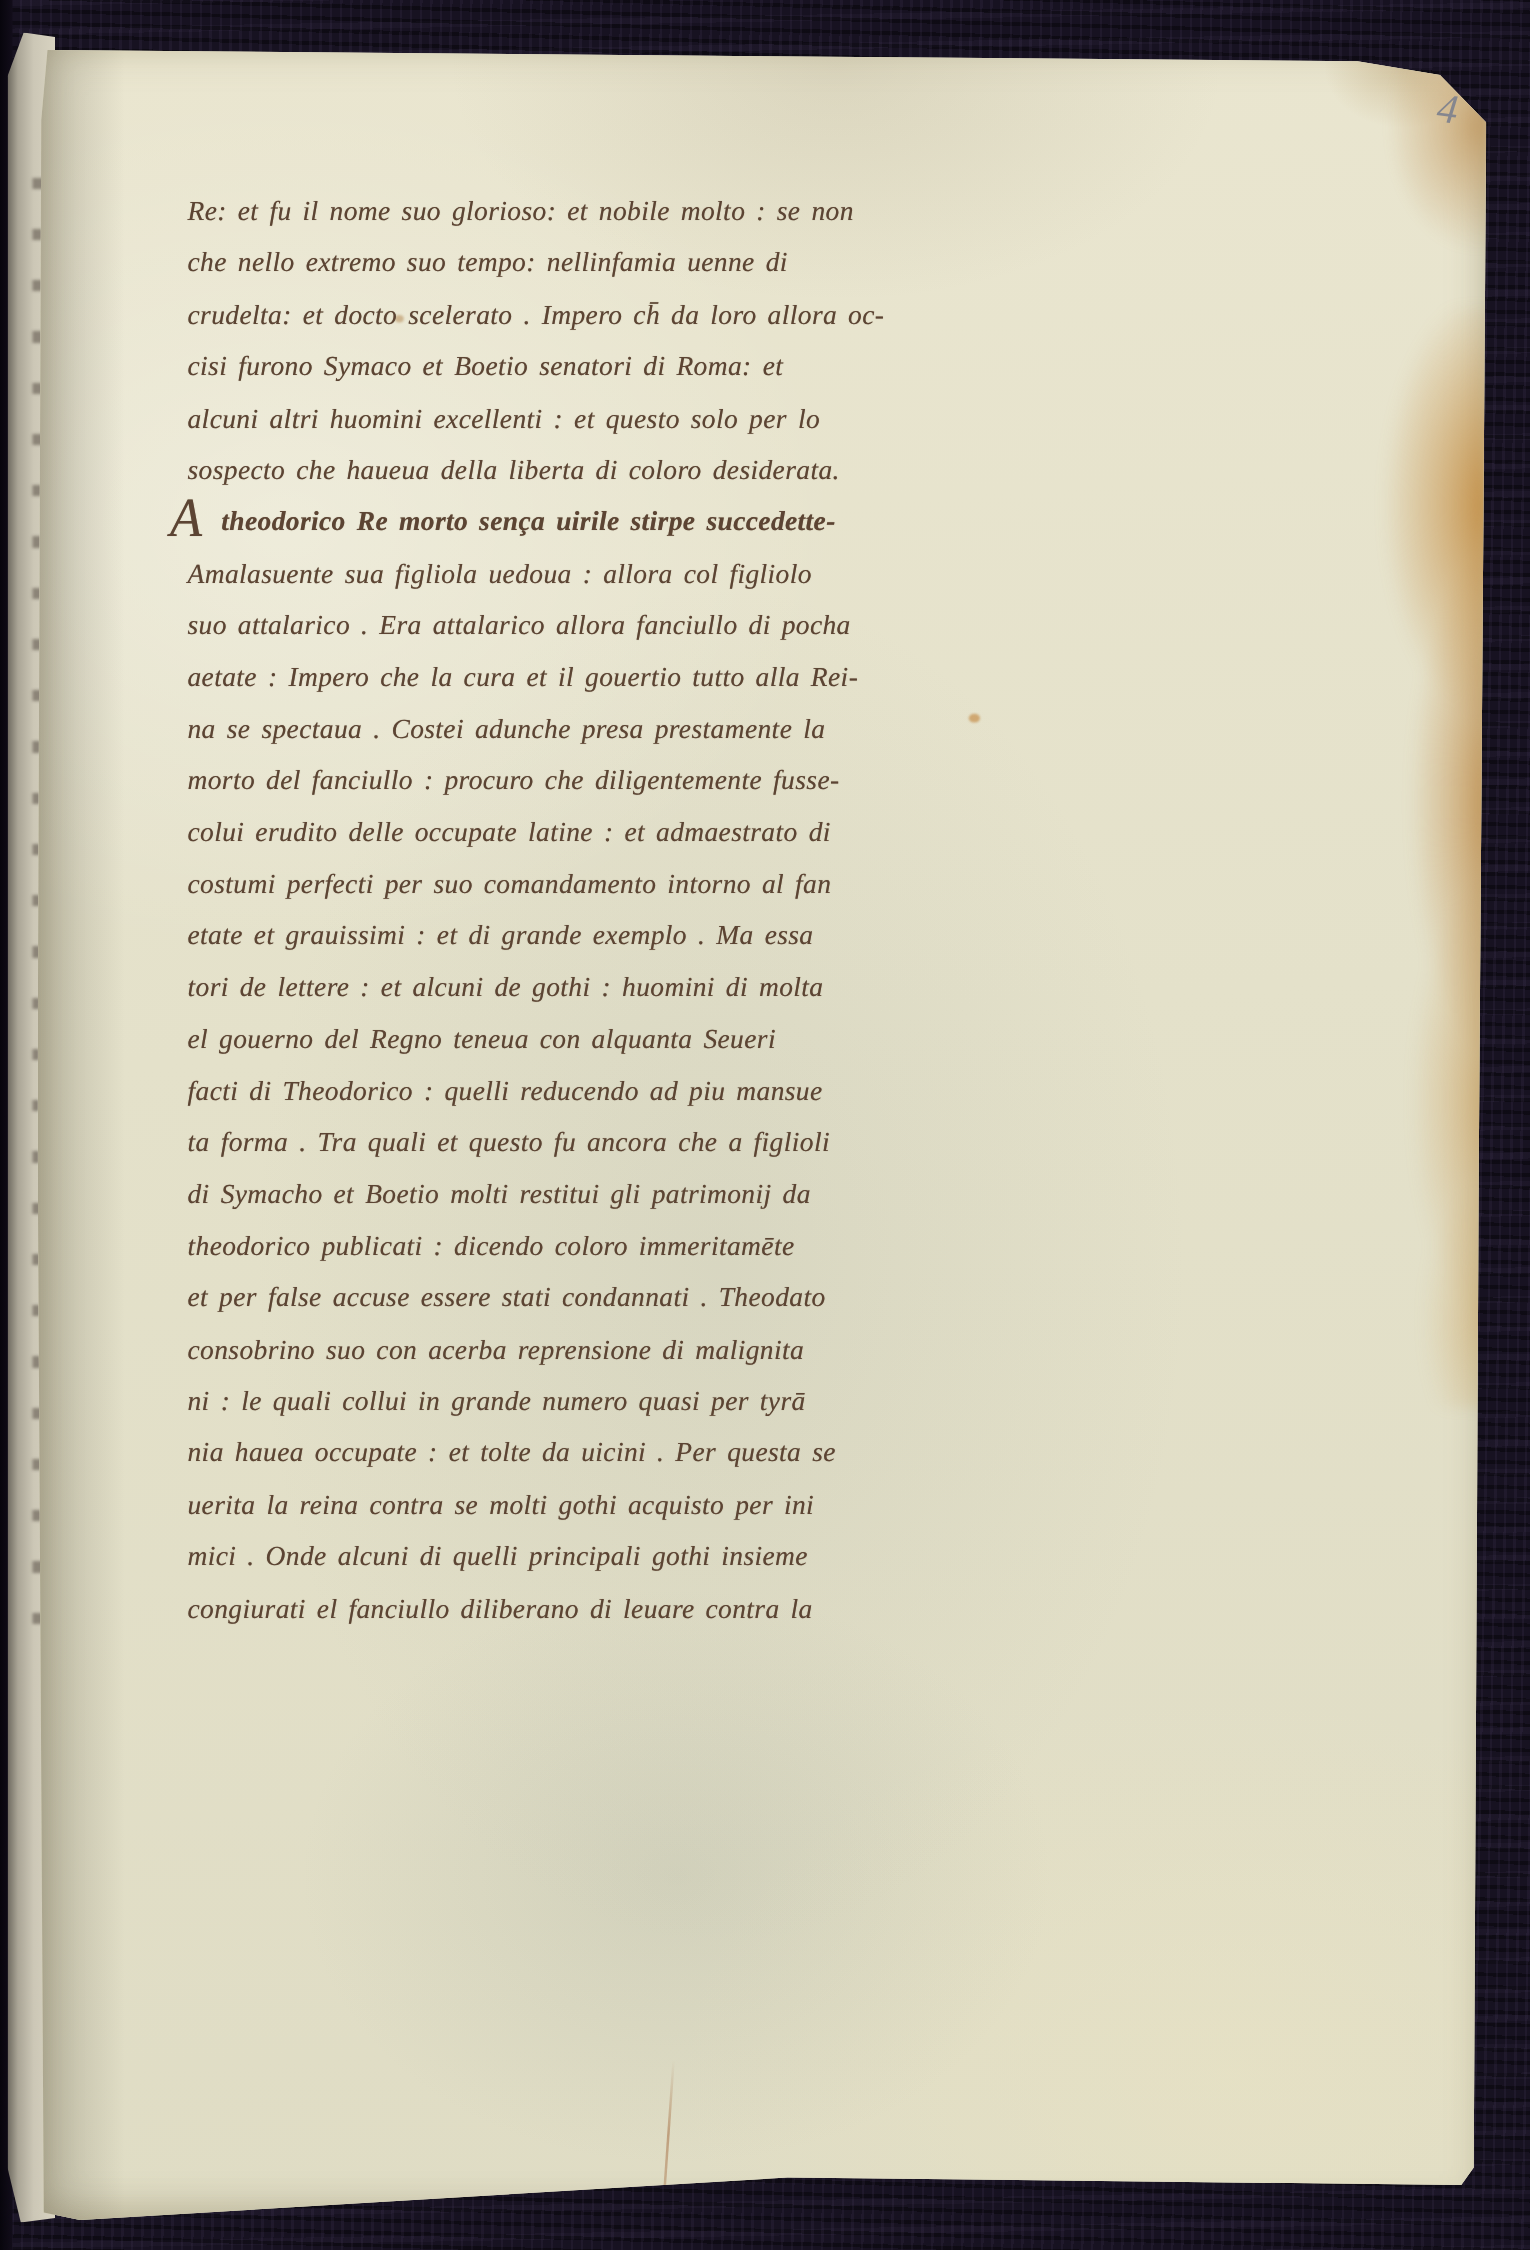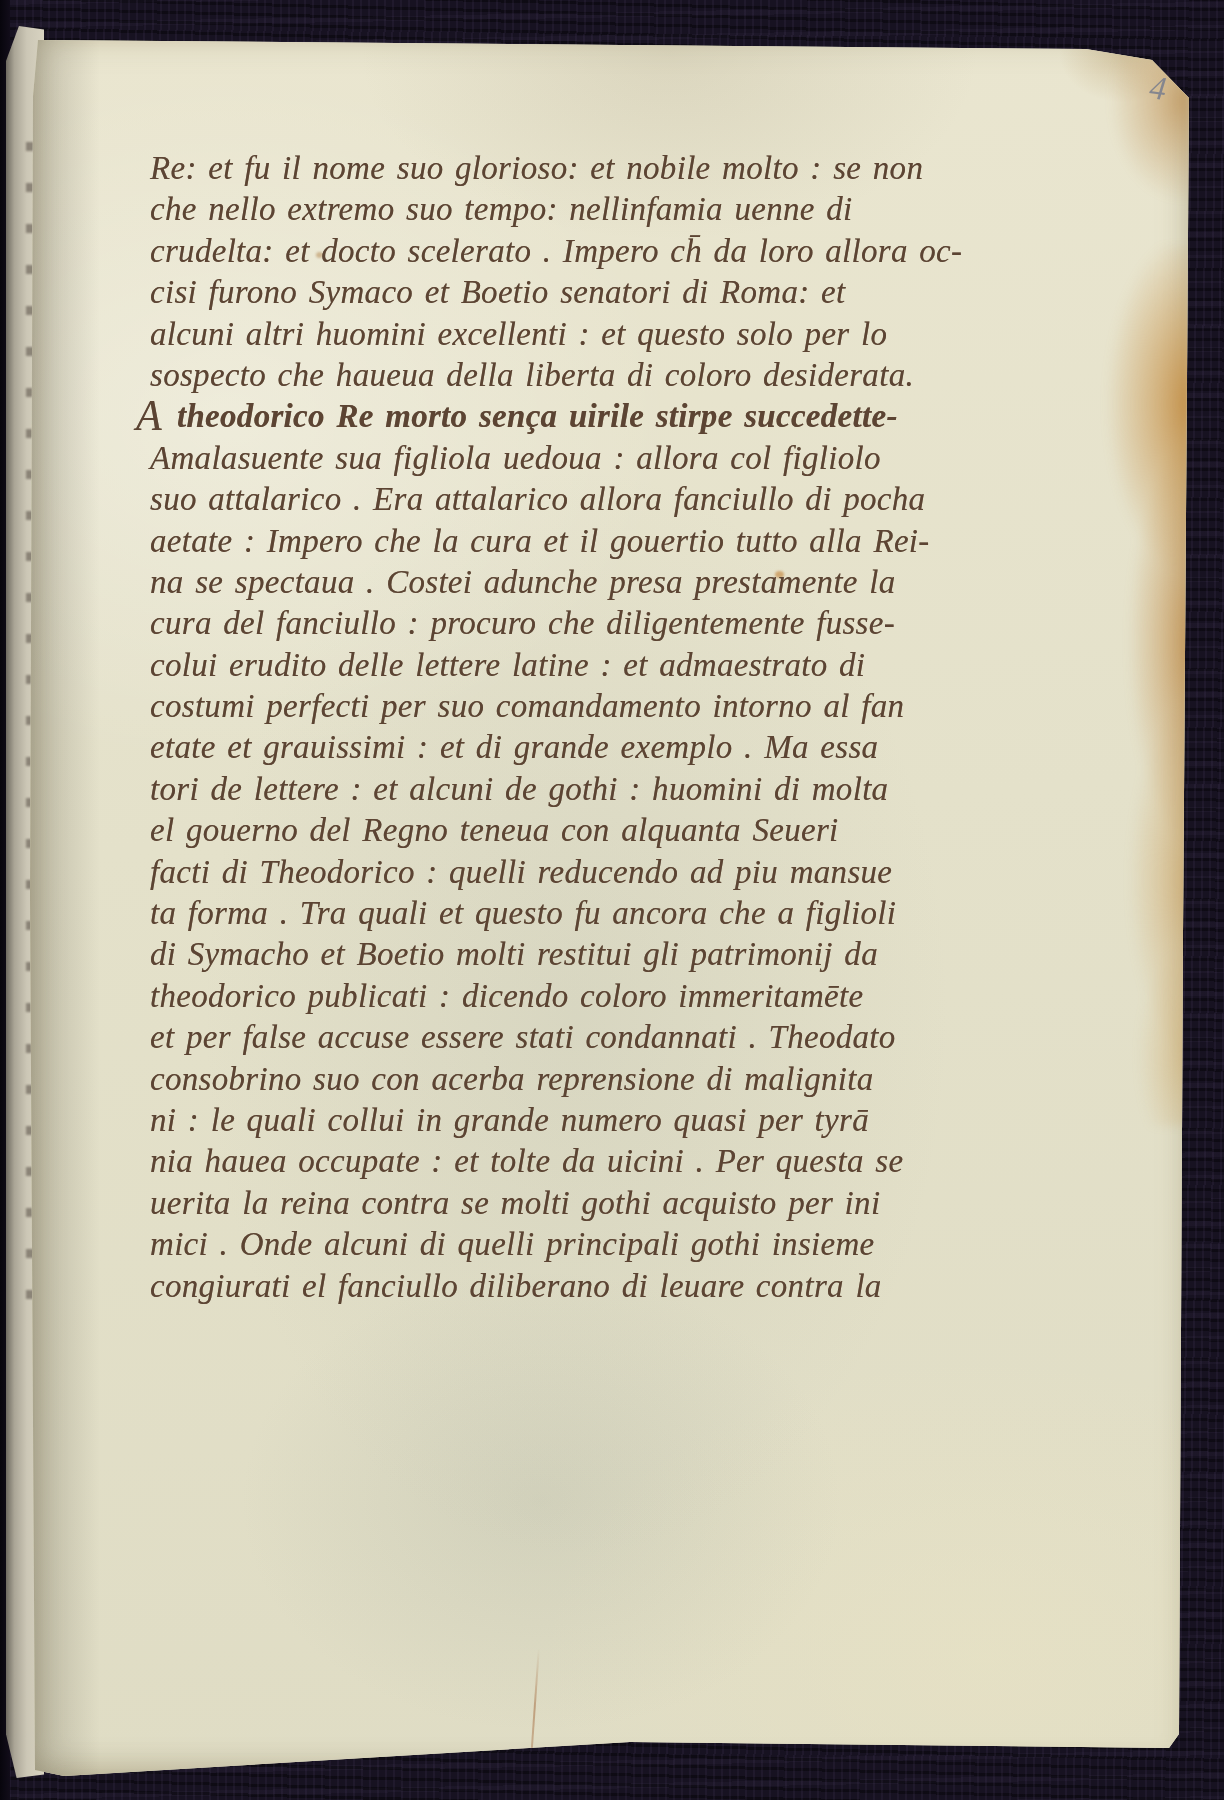--- a/index.html
+++ b/index.html
@@ -66,21 +66,21 @@
     background:linear-gradient(rgba(160,100,55,0), rgba(160,100,55,.5) 35%, rgba(160,100,55,.18));
     transform:rotate(4deg);}
   
   .folio{position:absolute;left:1108px;top:34px;width:40px;
     color:var(--pencil,#85868e);font-size:33px;font-style:italic;
     transform:rotate(7deg);text-align:center;}
   
   .textblock{position:absolute;left:120px;top:112px;width:740px;}
   .tline{
     height:41.4px;line-height:41.4px;white-space:nowrap;
-    color:var(--ink,#5c4433);font-style:italic;font-size:33px;
+    color:var(--ink,#5c4433);font-style:italic;font-size:22px;
     letter-spacing:.3px;word-spacing:3px;
     text-shadow:0 0 .6px rgba(80,58,38,.55);
   }
   .tline:nth-child(7){padding-left:27px;font-weight:bold;}
   .initial{
     position:absolute;left:-14px;top:246px;
     color:var(--ink,#5c4433);font-style:italic;font-size:42px;line-height:42px;
     transform:scaleY(1.05);
     text-shadow:0 0 .6px rgba(80,58,38,.55);
   }
@@ -112,22 +112,22 @@
           <div class="tline">che nello extremo suo tempo: nellinfamia uenne di</div>
           <div class="tline">crudelta: et docto scelerato . Impero ch̄ da loro allora oc-</div>
           <div class="tline">cisi furono Symaco et Boetio senatori di Roma: et</div>
           <div class="tline">alcuni altri huomini excellenti : et questo solo per lo</div>
           <div class="tline">sospecto che haueua della liberta di coloro desiderata.</div>
           <div class="tline">theodorico Re morto sença uirile stirpe succedette-</div>
           <div class="tline">Amalasuente sua figliola uedoua : allora col figliolo</div>
           <div class="tline">suo attalarico . Era attalarico allora fanciullo di pocha</div>
           <div class="tline">aetate : Impero che la cura et il gouertio tutto alla Rei-</div>
           <div class="tline">na se spectaua . Costei adunche presa prestamente la</div>
-          <div class="tline">cura del fanciullo : procuro che diligentemente fusse-</div>
-          <div class="tline">colui erudito delle lettere latine : et admaestrato di</div>
+          <div class="tline">morto del fanciullo : procuro che diligentemente fusse-</div>
+          <div class="tline">colui erudito delle occupate latine : et admaestrato di</div>
           <div class="tline">costumi perfecti per suo comandamento intorno al fan</div>
           <div class="tline">etate et grauissimi : et di grande exemplo . Ma essa</div>
           <div class="tline">tori de lettere : et alcuni de gothi : huomini di molta</div>
           <div class="tline">el gouerno del Regno teneua con alquanta Seueri</div>
           <div class="tline">facti di Theodorico : quelli reducendo ad piu mansue</div>
           <div class="tline">ta forma . Tra quali et questo fu ancora che a figlioli</div>
           <div class="tline">di Symacho et Boetio molti restitui gli patrimonij da</div>
           <div class="tline">theodorico publicati : dicendo coloro immeritamēte</div>
           <div class="tline">et per false accuse essere stati condannati . Theodato</div>
           <div class="tline">consobrino suo con acerba reprensione di malignita</div>

